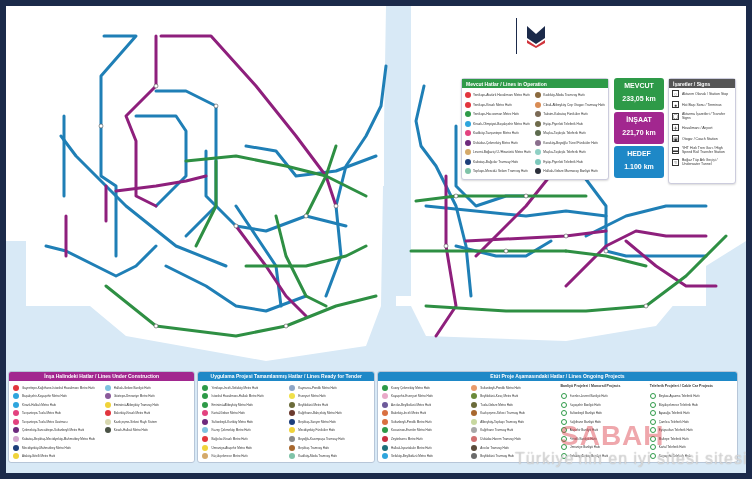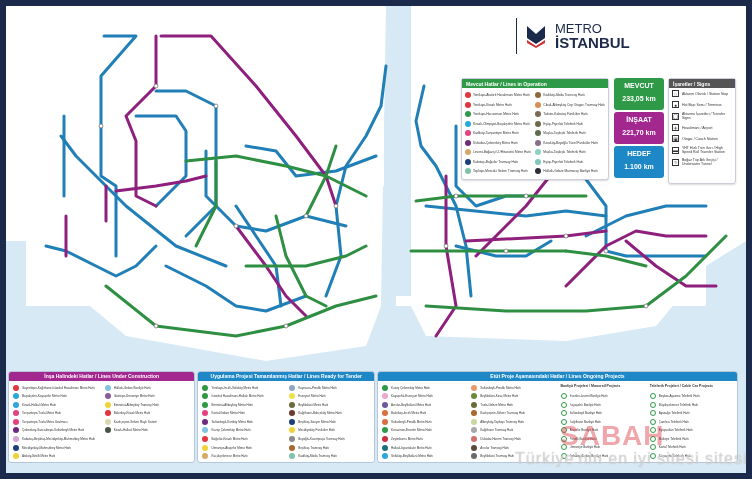--- a/index.html
+++ b/index.html
@@ -126,24 +126,20 @@
         <circle cx="640" cy="300" r="2"></circle>
     </g>
   </svg>
 
   <div class="logo">
     <div class="divider"></div>
     <svg class="metro-mark" viewBox="0 0 22 24">
       <path d="M2 2 L11 10 L20 2 L20 14 L11 20 L2 14 Z" fill="#1b2a4a"></path>
       <path d="M2 16 L11 22 L20 16 L20 19 L11 24 L2 19 Z" fill="#d0343c"></path>
     </svg>
-    <div class="metro-text">
-      <div class="t1">METRO</div>
-      <div class="t2">İSTANBUL</div>
-    </div>
   </div>
 
   <div class="legend-box">
     <div class="legend-head">Mevcut Hatlar / Lines in Operation</div>
     <div class="legend-grid" id="op-grid">
         <div class="li">
           <span class="dot" style="background:#e2353d"></span>
           <span class="txt">Yenikapı-Atatürk Havalimanı Metro Hattı</span>
         </div>
         <div class="li">

